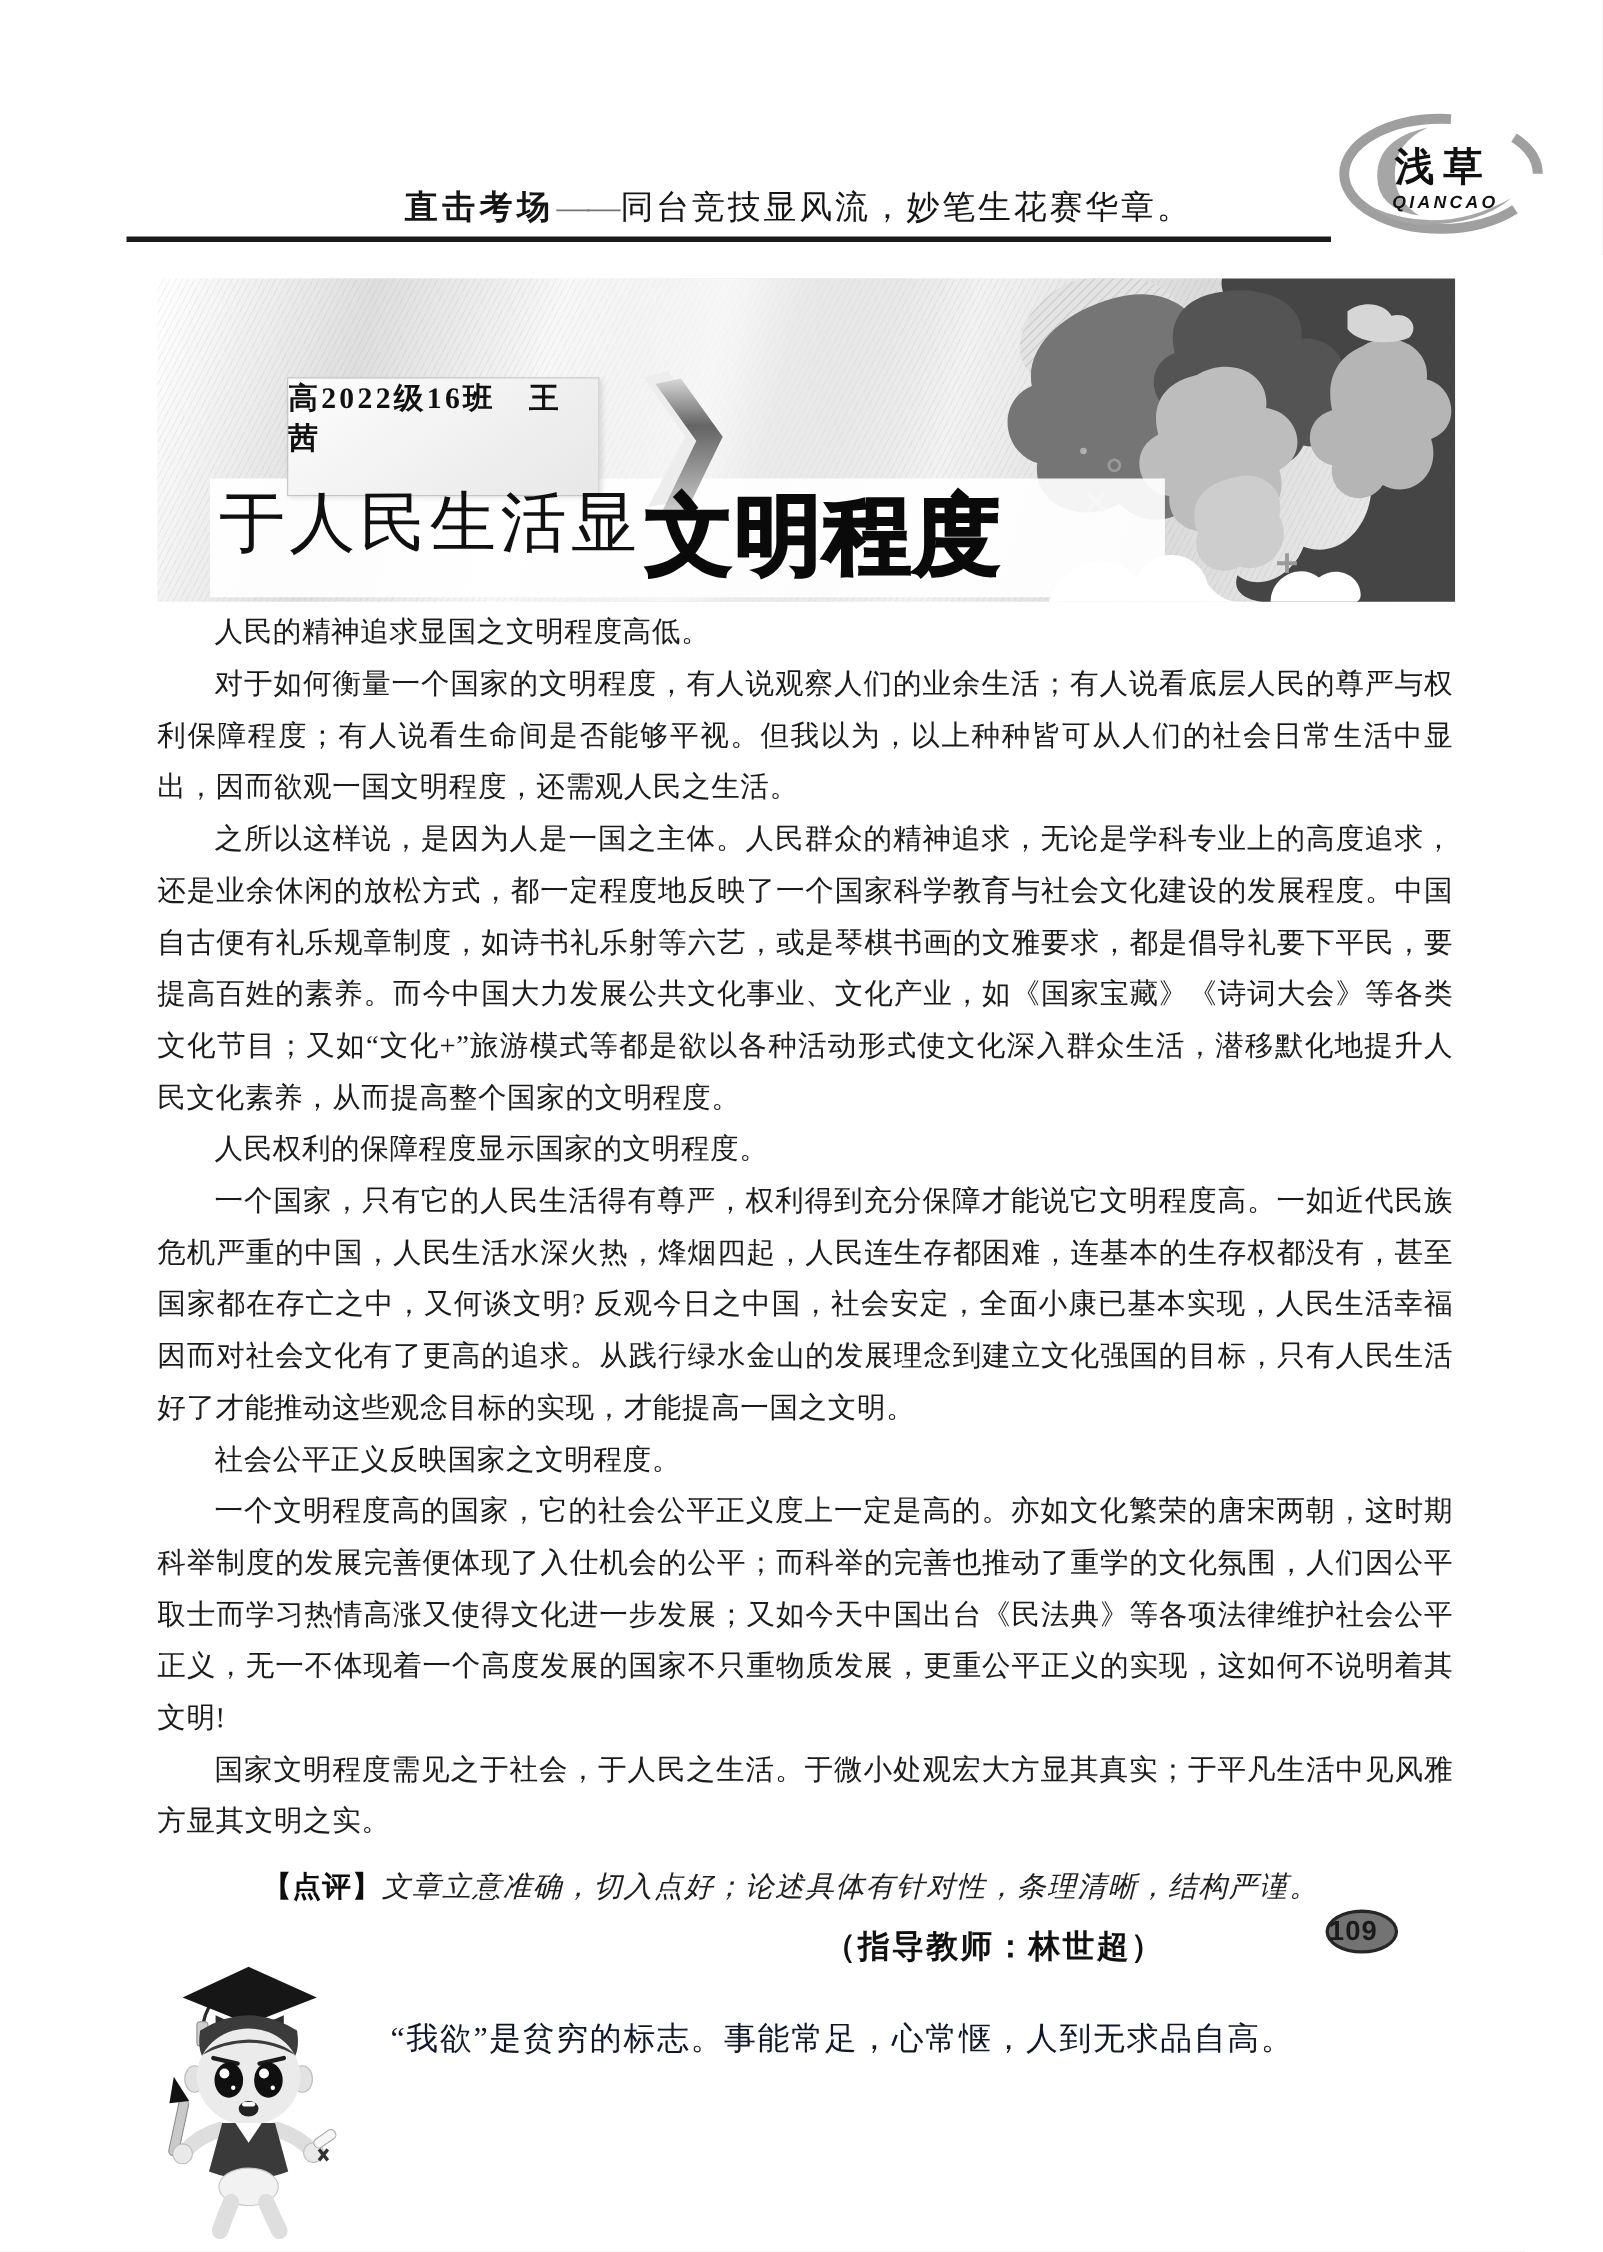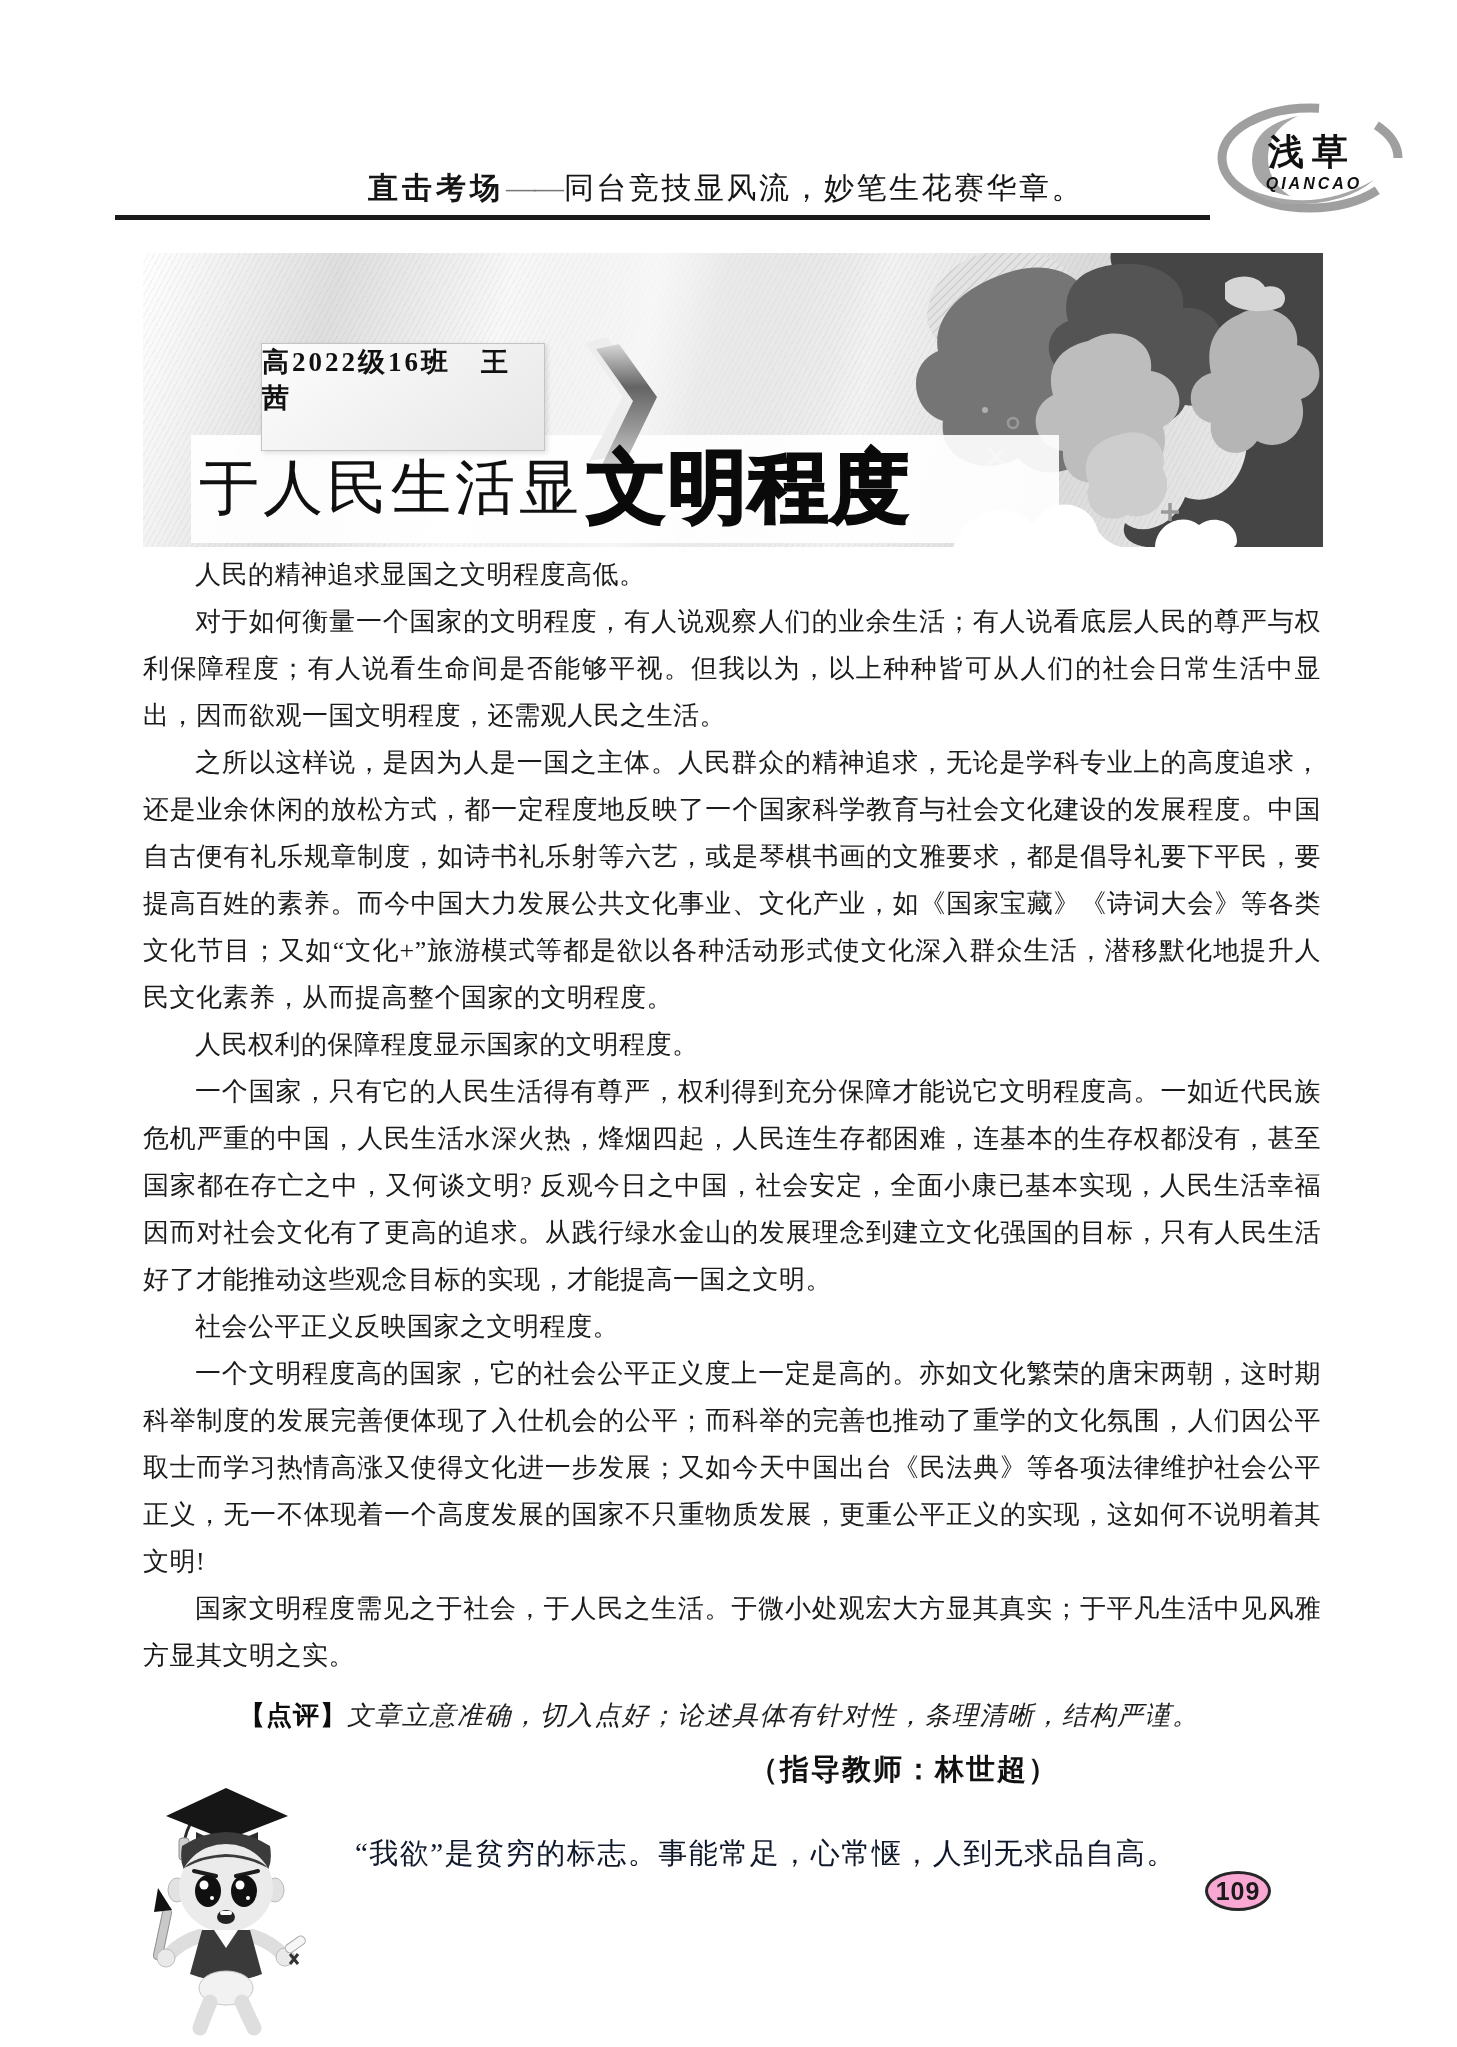--- a/index.html
+++ b/index.html
@@ -49,21 +49,21 @@
     background:linear-gradient(145deg,#fdfdfd,#e7e7e7);
     border:1px solid #c4c4c4; box-shadow:2px 2px 5px rgba(0,0,0,.12);
     display:flex; align-items:flex-start; justify-content:center; z-index:2;
   }
   .byline-text{
     font-size:27px; font-weight:600; letter-spacing:3px; color:#111;
     font-family:"Liberation Serif","DejaVu Serif",serif;
   }
   .chevron{ position:absolute; left:440px; top:82px; width:76px; height:138px; z-index:2;}
   .banner-title{
-    position:absolute; left:56px; bottom:6px; display:flex; align-items:center;
+    position:absolute; left:56px; bottom:6px; display:flex; align-items:flex-start;
     white-space:nowrap; z-index:3;
   }
   .title-prefix{
     font-family:"Liberation Sans","DejaVu Sans",sans-serif;
     font-size:60px; font-weight:500; letter-spacing:4px; color:#101010;
   }
   .title-emphasis{
     font-family:"Liberation Sans","DejaVu Sans",sans-serif;
     font-size:79px; font-weight:900; letter-spacing:2px; color:#0a0a0a;
     -webkit-text-stroke:2.5px #0a0a0a; margin-left:4px;
@@ -88,26 +88,26 @@
     font-family:Liberation Serif, serif;
     font-weight:700; font-size:29px; letter-spacing:2px; color:#111;
   }
   
   .mascot{ position:absolute; left:138px; top:1776px; width:172px; height:266px;}
   .footer-motto{
     position:absolute; left:355px; top:1834px; white-space:nowrap;
     font-size:29px; letter-spacing:1.5px; font-weight:500; color:#0f172a;
   }
   .page-badge{
-    position:absolute; left:1205px; top:1871px; width:60px; height:34px;
+    position:absolute; left:1205px; top:1736px; width:60px; height:34px;
     border:3px solid #262626; border-radius:50%;
-    display:flex; align-items:center; justify-content:center;
+    display:flex; align-items:center; justify-content:flex-start;
     font-family:"Liberation Sans","DejaVu Sans",sans-serif;
     font-size:25px; font-weight:600; color:#1a1a1a; letter-spacing:1px;
-    background:#f9a8d4;
+    background:#737373;
   }
 </style>
 </head>
 <body>
 
 <div class="page">
 
   <div class="masthead-line">
     <span class="masthead-column">直击考场</span>
       <span class="masthead-dash">——</span>

